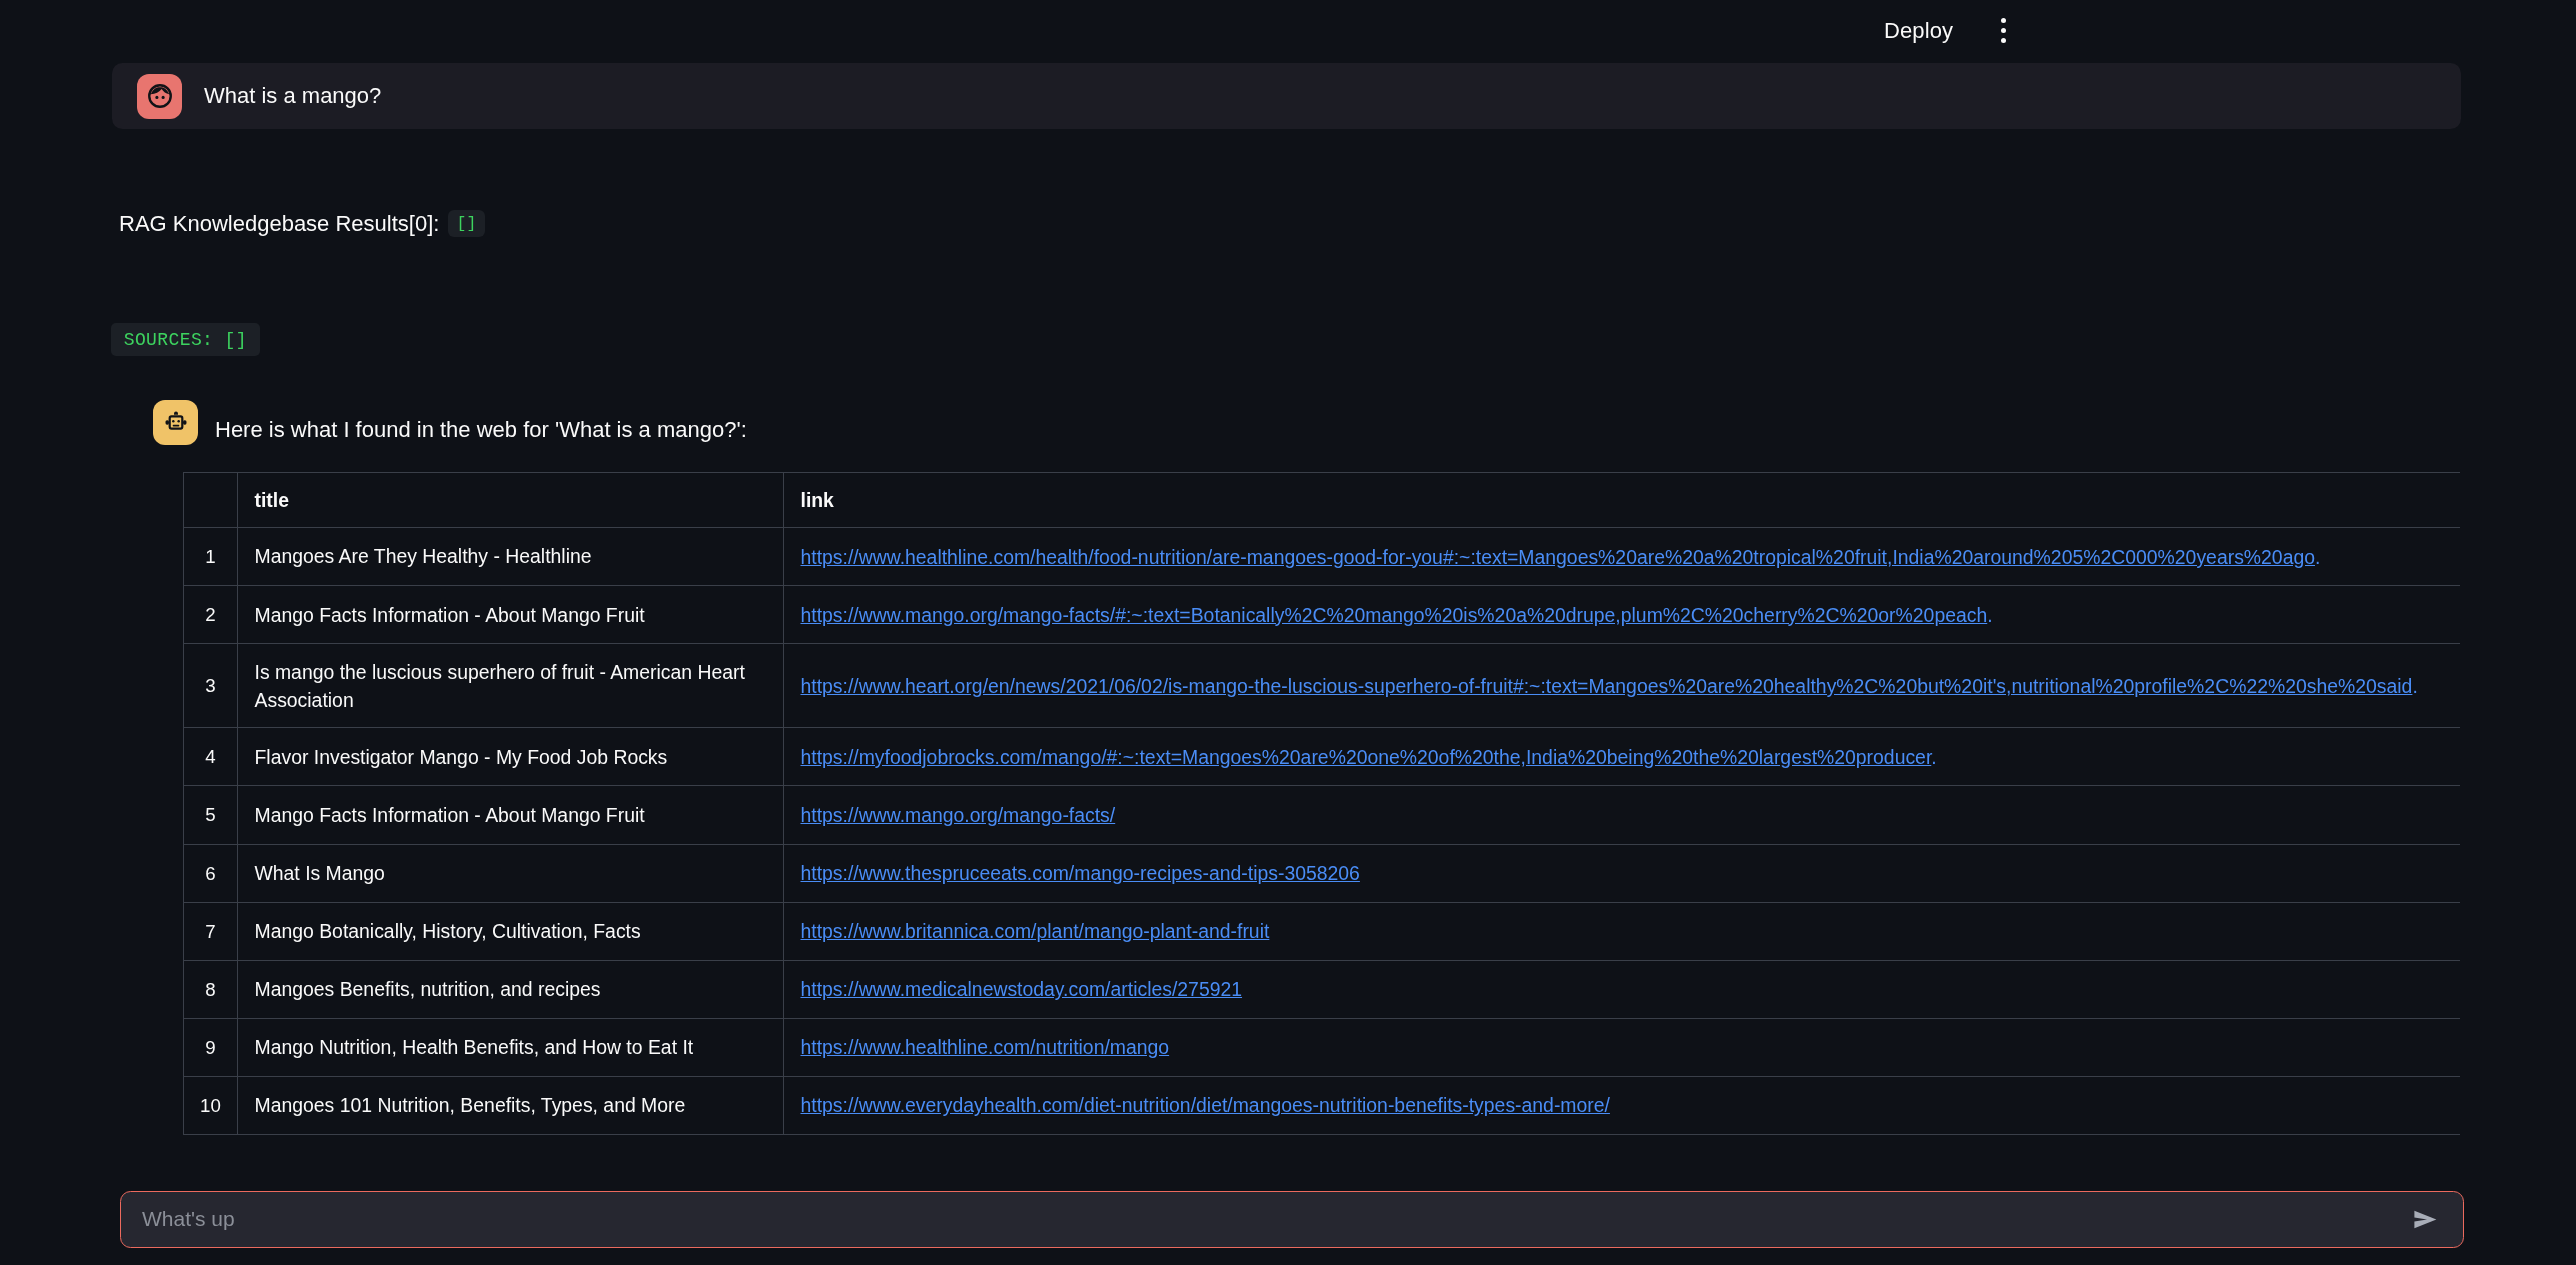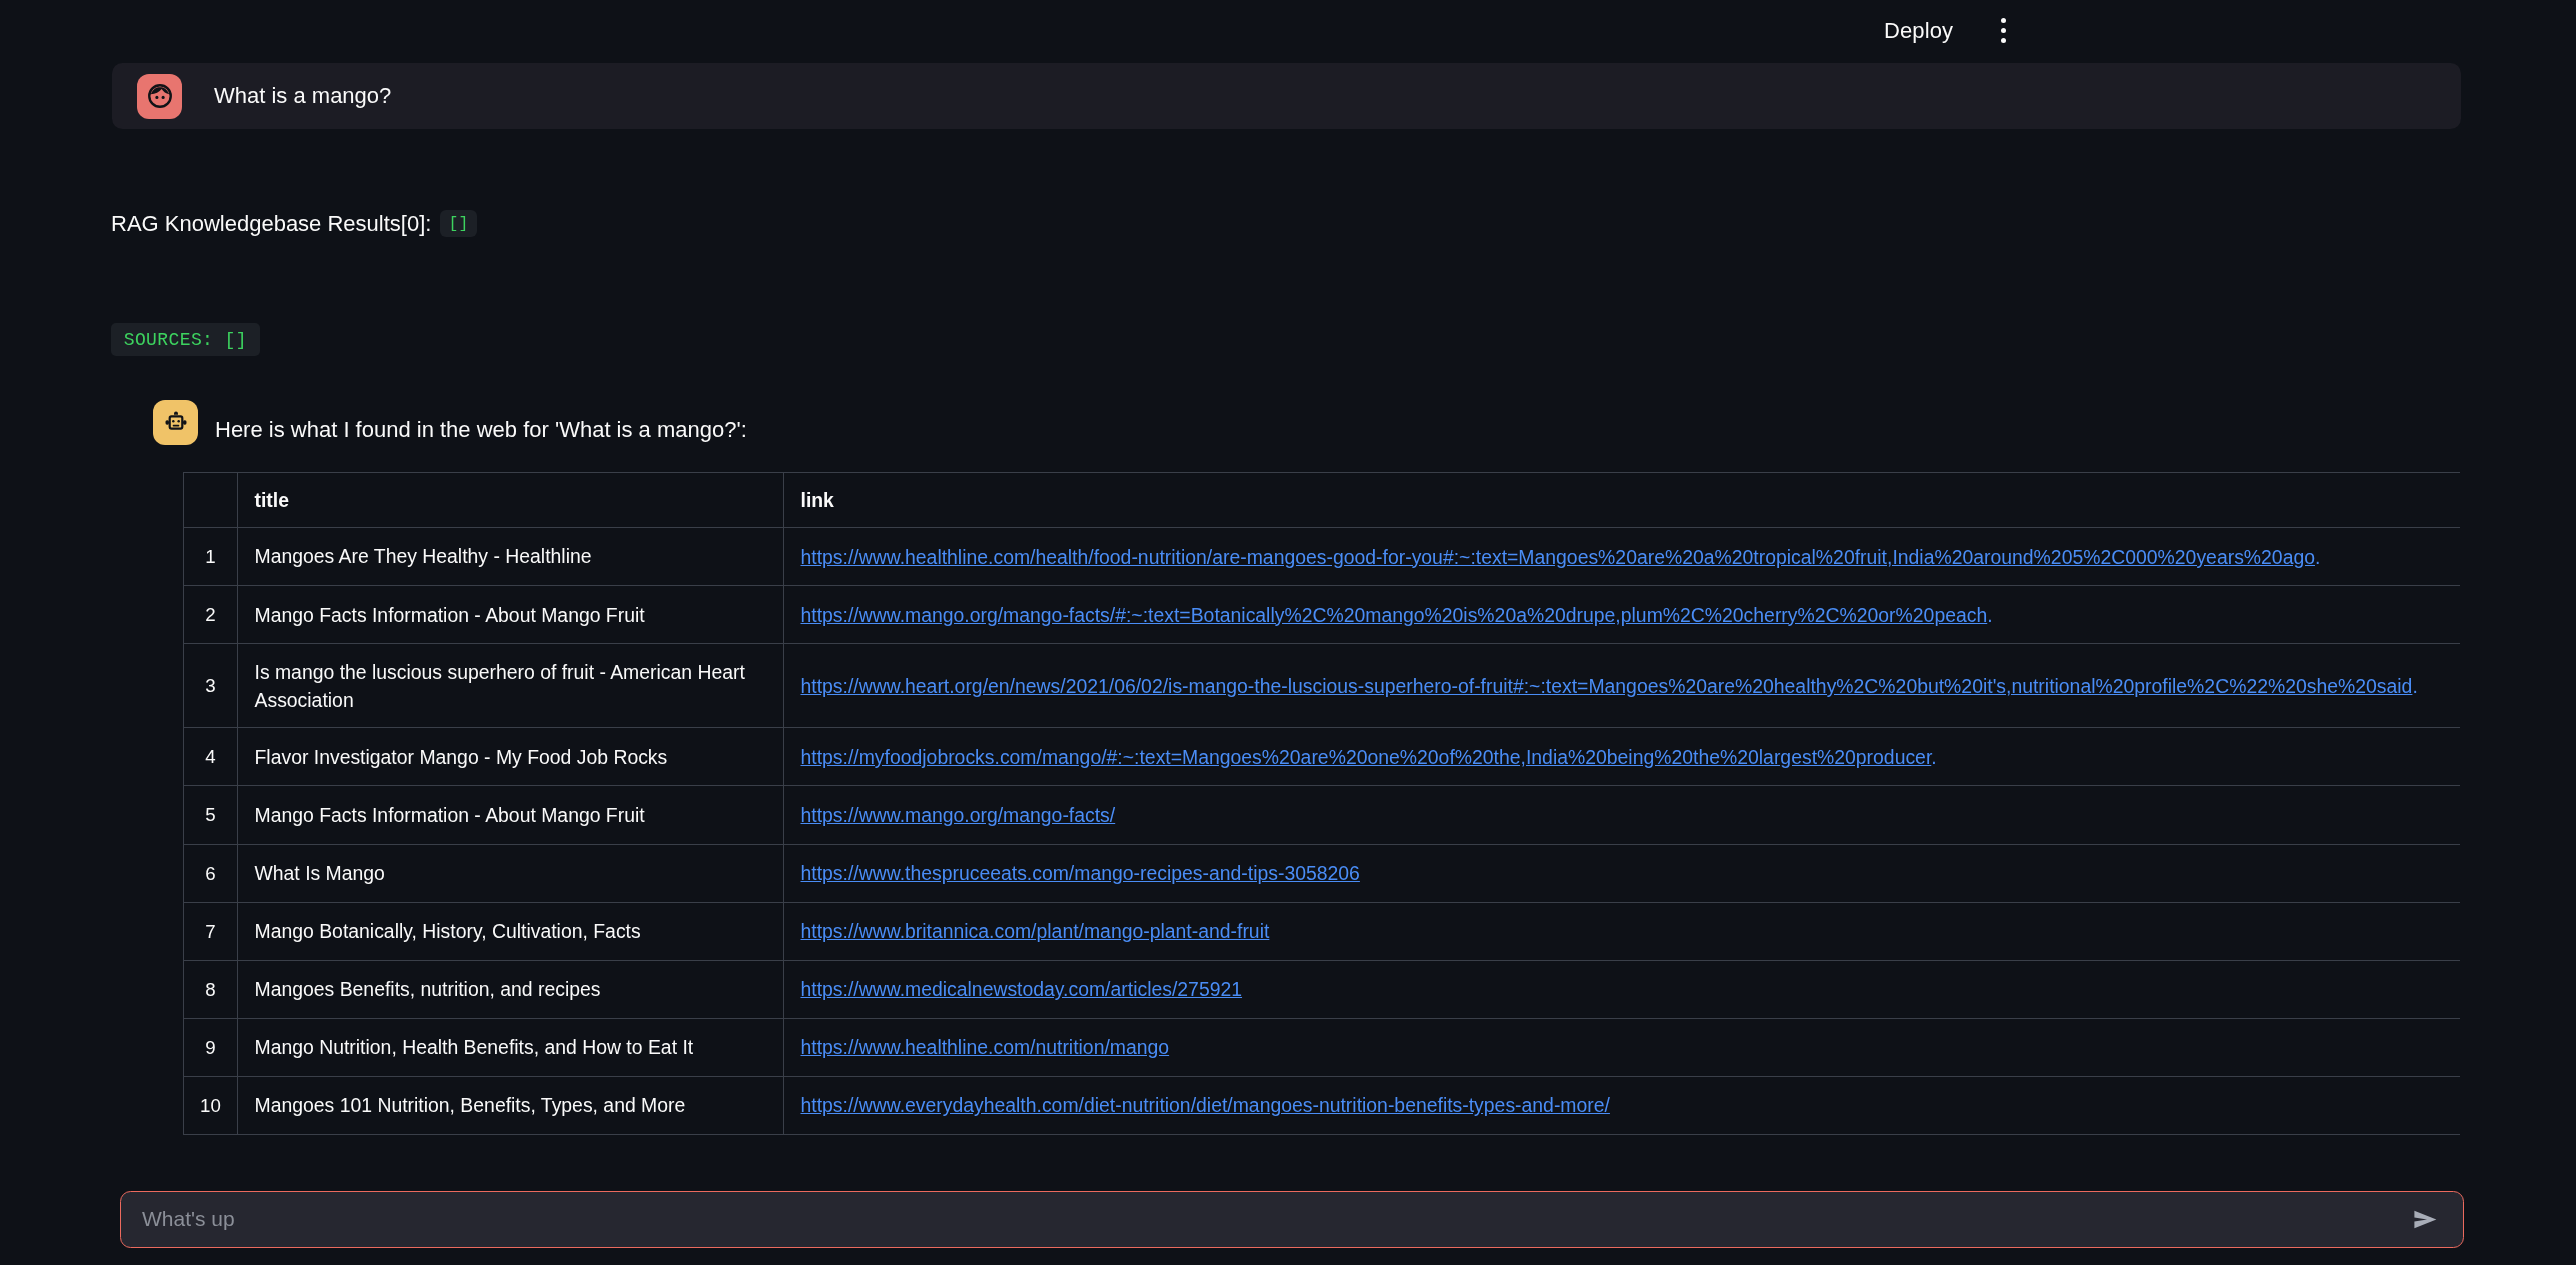--- a/index.html
+++ b/index.html
@@ -61,21 +61,21 @@
 
   
   .user-bubble {
     position: absolute;
     top: 18px; left: 112px;
     width: 2349px; height: 66px;
     background: #1c1c24;
     border-radius: 10.5px;
     display: flex; align-items: center;
     padding-left: 25px;
-    gap: 32px;
+    gap: 22px;
   }
   .avatar {
     width: 45px; height: 45px;
     border-radius: 12px;
     display: flex; align-items: center; justify-content: center;
     flex: none;
   }
   .avatar svg { display: block; }
   .msg-text {
     color: #fafafa;
@@ -88,20 +88,21 @@
   .rag-line {
     position: absolute;
     top: 165px; left: 111px;
     display: flex; align-items: center;
     gap: 9px;
   }
   .rag-label {
     color: #fafafa;
     font-size: 22px;
     white-space: nowrap;
+    margin-left: 8px;
   }
   .code-chip {
     background: #1c2026;
     border-radius: 6px;
     padding: 3.7px 8.2px;
     color: #3dd35f;
     font-family: "Liberation Mono", monospace;
     font-size: 16.5px;
     line-height: 1.2;
     white-space: pre;

